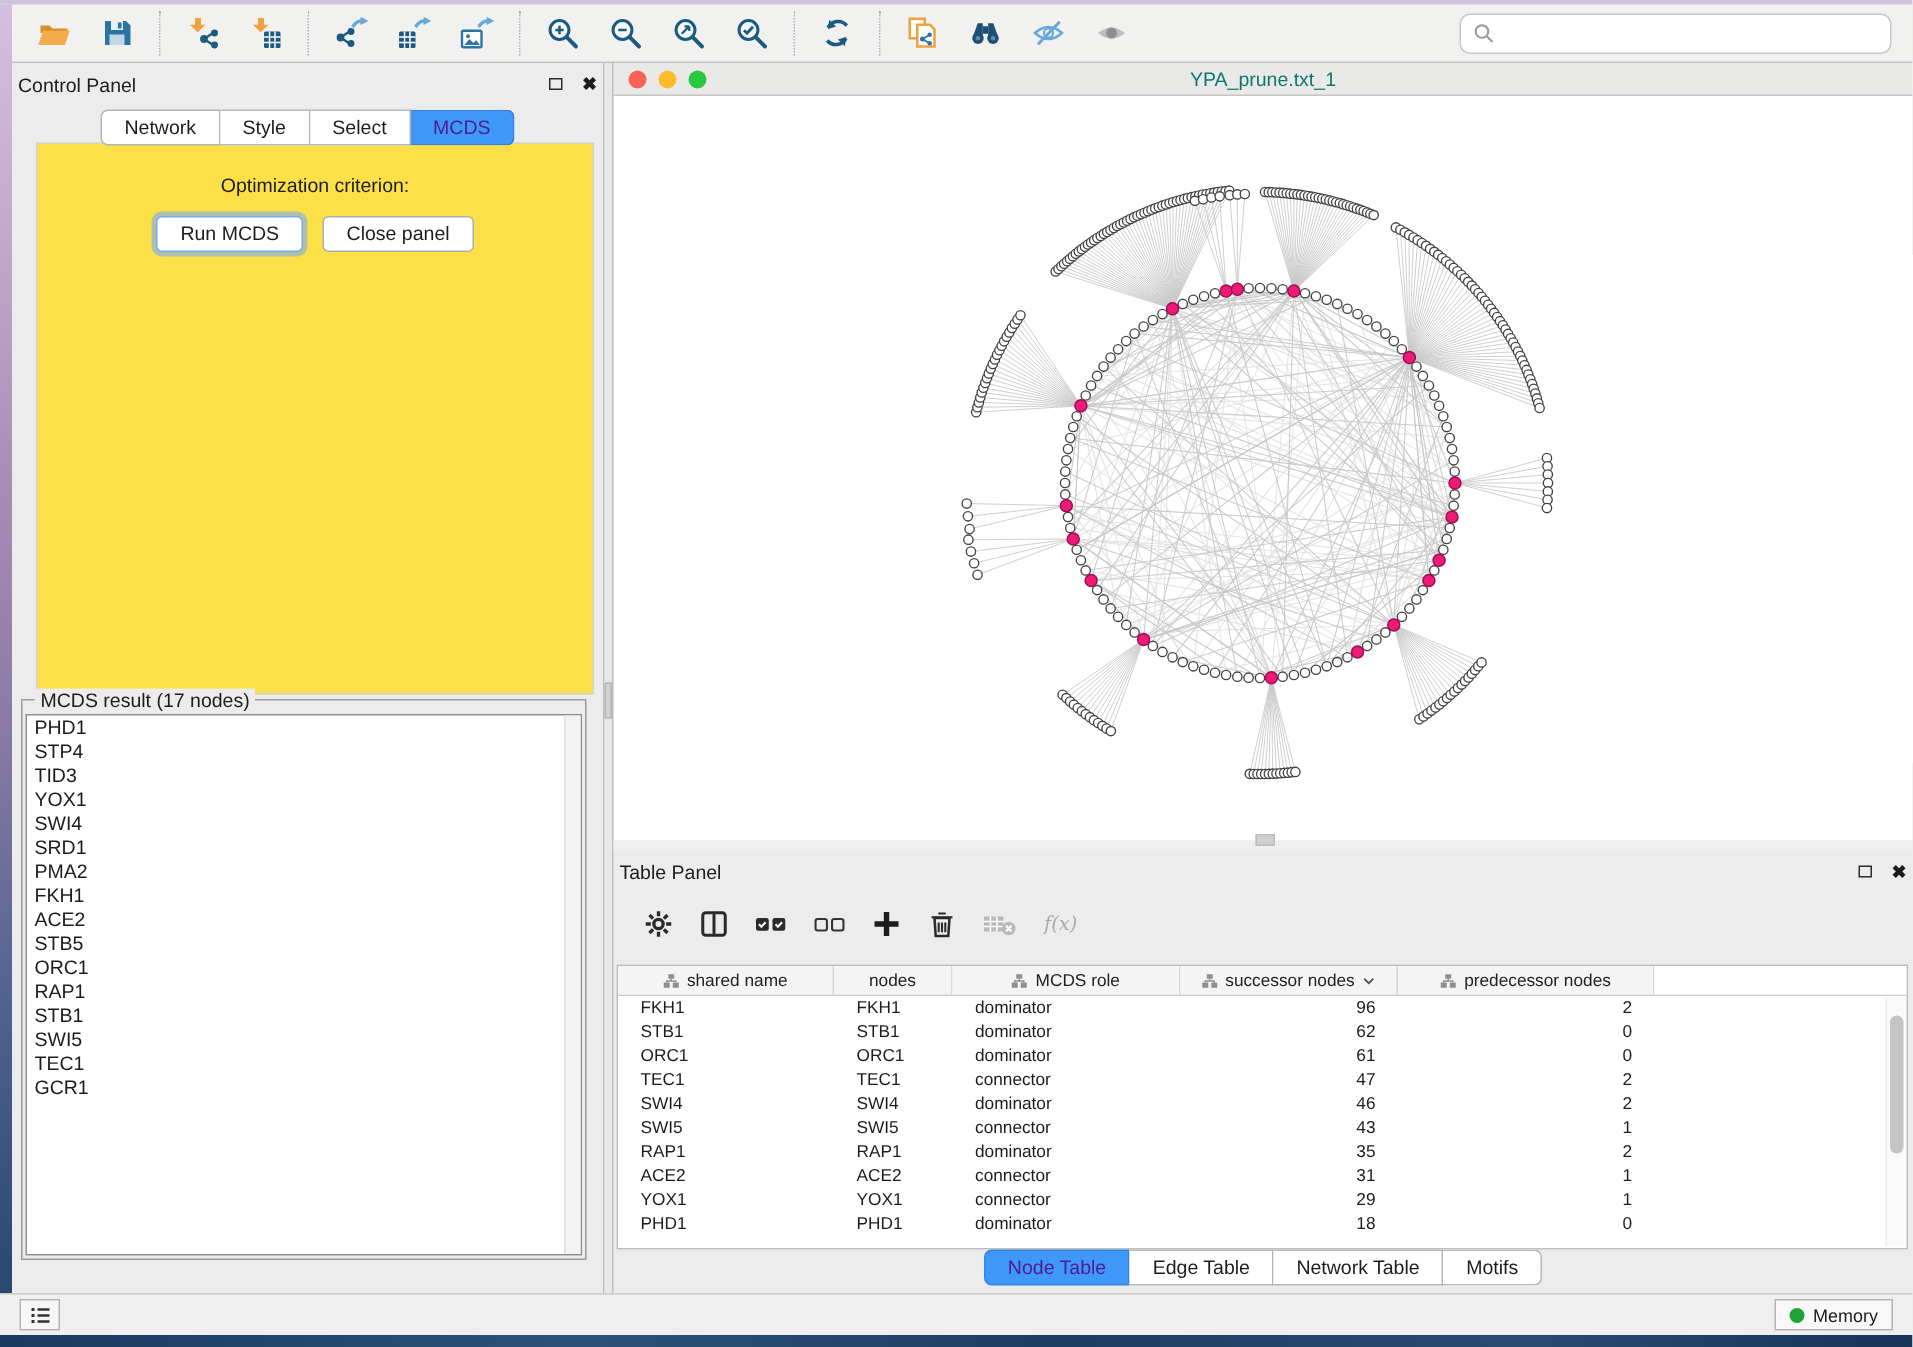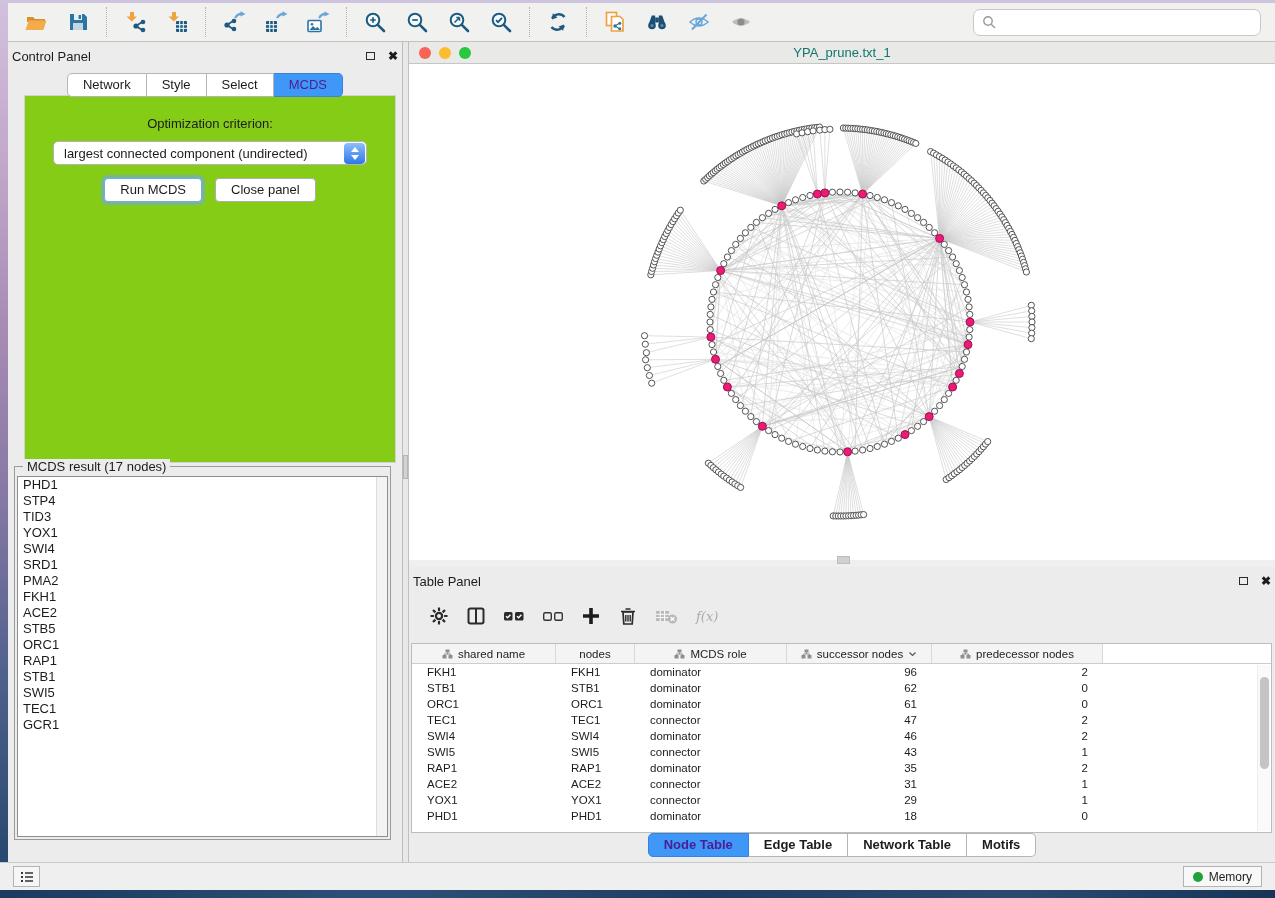--- a/index.html
+++ b/index.html
@@ -27,21 +27,21 @@
   .panel-header { height:28px; display:flex; align-items:center; padding:0 4px; gap:14px; }
   .panel-title { font-size:13px; color:#1c1c1c; }
   .ph-icons { margin-left:auto; display:flex; align-items:center; gap:13px; }
   .float-btn { width:9px; height:8px; border:1.5px solid #2b2b2b; background:transparent; }
   .close-btn { font-size:12px; font-weight:bold; color:#1c1c1c; line-height:1; }
   .ctabs { display:flex; justify-content:center; margin-top:3px; position:relative; z-index:2; }
   .tab { font-size:13px; padding:3px 15px 4px; background:#fff; border:1px solid #b5b5b5; border-left:none; color:#1c1c1c; }
   .tab:first-child { border-left:1px solid #b5b5b5; border-radius:5px 0 0 5px; }
   .tab:last-child { border-radius:0 5px 5px 0; }
   .tab.active { background:#3f97f7; border-color:#3583de; color:#4c1d95; }
-  .cp-content { position:absolute; left:16px; right:6px; top:53px; height:368px; background:#84cc16; border:1px solid #d2d2d2; }
+  .cp-content { position:absolute; left:16px; right:6px; top:53px; height:368px; background:#fde047; border:1px solid #d2d2d2; }
   .opt-label { text-align:center; margin-top:20px; font-size:13px; }
   .select-box { margin:10px auto 0; width:314px; height:24px; background:#fff; border:1px solid #b3b3b3; border-radius:5px; position:relative; display:flex; align-items:center; padding-left:10px; font-size:13px; }
   .stepper { position:absolute; right:1px; top:1px; width:21px; height:21px; border-radius:4px; background:linear-gradient(#8fbefa,#2e77ea); display:flex; flex-direction:column; align-items:center; justify-content:center; gap:3px; }
   .chev-up { width:0; height:0; border-left:4px solid transparent; border-right:4px solid transparent; border-bottom:5px solid #fff; }
   .chev-dn { width:0; height:0; border-left:4px solid transparent; border-right:4px solid transparent; border-top:5px solid #fff; }
   .btn-row { display:flex; justify-content:center; gap:13px; margin-top:13px; }
   .btn { background:#fff; border:1px solid #adadad; border-radius:4px; font-size:13px; font-family:inherit; padding:3px 15px 4px; color:#1c1c1c; }
   .btn.focused { box-shadow:0 0 0 3px rgba(106,166,255,.55); border-color:#7aa9e8; }
   .groupbox { position:absolute; left:6px; right:11px; top:424px; bottom:22px; border:1px solid #9a9a9a; }
   .groupbox legend, .gb-legend { position:absolute; top:-8px; left:8px; background:#ececec; padding:0 4px; font-size:13px; }
@@ -257,27 +257,20 @@
     </span>
   </div>
   <div class="ctabs">
       <div class="tab">Network</div>
       <div class="tab">Style</div>
       <div class="tab">Select</div>
       <div class="tab active">MCDS</div>
     </div>
   <div class="cp-content">
     <div class="opt-label">Optimization criterion:</div>
-    <div class="select-box">
-      <span>largest connected component (undirected)</span>
-      <span class="stepper">
-          <span class="chev-up"></span>
-          <span class="chev-dn"></span>
-        </span>
-    </div>
     <div class="btn-row">
       <button class="btn focused">Run MCDS</button>
       <button class="btn">Close panel</button>
     </div>
   </div>
   <div class="groupbox">
     <span class="gb-legend">MCDS result (17 nodes)</span>
     <div class="listbox">
         <div class="li">PHD1</div>
         <div class="li">STP4</div>
@@ -1297,21 +1290,21 @@
           <div class="td" style="width: 79px;">PHD1</div>
           <div class="td" style="width: 152px;">dominator</div>
           <div class="td num" style="width: 145px;">18</div>
           <div class="td num" style="width: 171px;">0</div>
         </div>
       </div>
     <div class="tscroll">
         <div class="tthumb"></div>
       </div>
   </div>
-  <div class="tp-tabs ctabs" style="margin-top:0;font-weight:bold;">
+  <div class="tp-tabs ctabs" style="margin-top:0;">
       <div class="tab active">Node Table</div>
       <div class="tab">Edge Table</div>
       <div class="tab">Network Table</div>
       <div class="tab">Motifs</div>
     </div>
 </div>
 
 <div class="statusbar">
   <span class="sb-btn">
     <svg width="16" height="16" viewBox="0 0 16 16">

